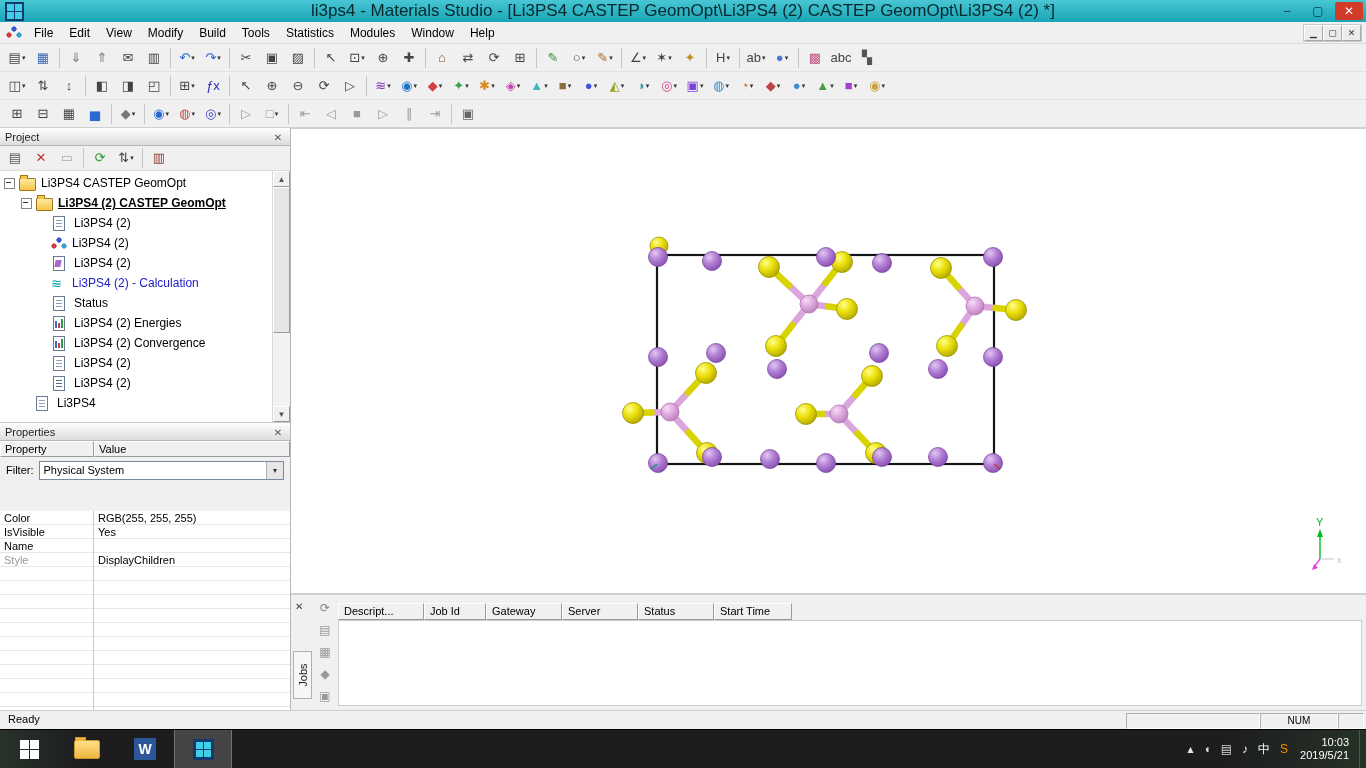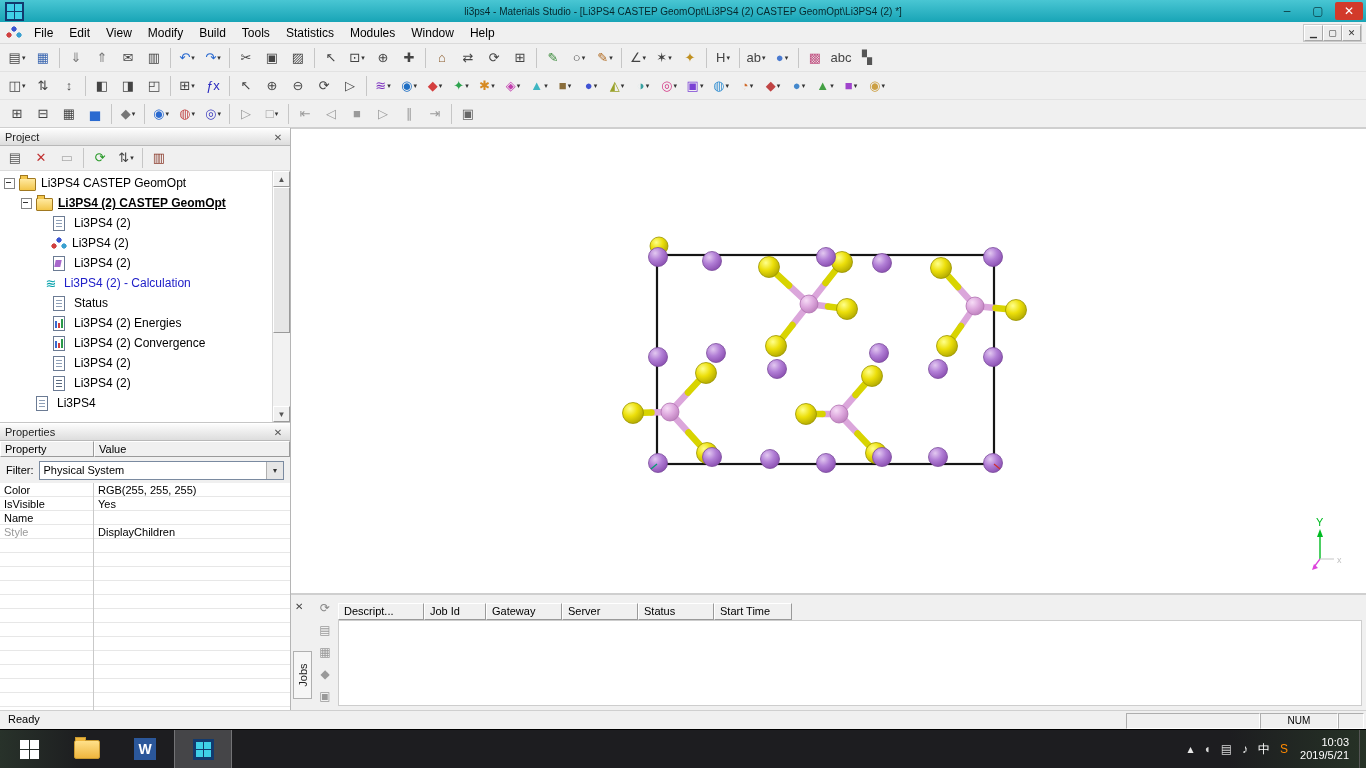--- a/index.html
+++ b/index.html
@@ -5,21 +5,21 @@
   html,body{margin:0;padding:0;background:#444;}
   #root{position:relative;width:1366px;height:768px;overflow:hidden;
         font-family:"Liberation Sans","DejaVu Sans",sans-serif;font-size:12px;color:#000;
         background:#f0f0f0;}
   
   #titlebar{position:absolute;left:0;top:0;width:100%;height:22px;
     background:linear-gradient(#49c6d3,#18a4b6);display:flex;align-items:center;}
   .app-ic,.ms-ic{display:grid;grid-template-columns:7px 7px;grid-template-rows:7px 7px;gap:1px;
     background:#123a6e;padding:2px;margin:0 5px;}
   .app-ic i,.ms-ic i{background:#3fd0e8;display:block;}
-  .title-text{position:absolute;left:0;right:0;text-align:center;font-size:10px;color:#06282d;}
+  .title-text{position:absolute;left:0;right:0;text-align:center;font-size:17px;color:#06282d;}
   .win-btns{margin-left:auto;display:flex;z-index:2;}
   .wbtn{width:28px;height:18px;margin-right:3px;display:flex;align-items:center;justify-content:center;
     font-size:12px;color:#0b3a40;}
   .wbtn.close{color:#fff;background:#d23a2a;border-radius:2px;}
   
   #menubar{position:absolute;left:0;top:22px;width:100%;height:22px;background:#f0f0f0;
     border-bottom:1px solid #dadada;display:flex;align-items:center;box-sizing:border-box;}
   #menu-items{display:flex;}
   .menu-item{padding:3px 8px;font-size:12px;}
   .mdi-btns{margin-left:auto;display:flex;margin-right:4px;border:1px solid #c9c9c9;background:#ececec;}
@@ -84,21 +84,21 @@
   #filter-row{height:26px;flex:none;display:flex;align-items:center;gap:5px;padding:0 6px;font-size:11px;}
   .combo{flex:1;height:19px;background:#fff;border:1px solid #7a8aa0;display:flex;align-items:center;
     font-size:11px;padding-left:4px;box-sizing:border-box;}
   .combo-arrow{margin-left:auto;width:16px;height:100%;background:#e6e6e6;border-left:1px solid #b0b0b0;
     display:flex;align-items:center;justify-content:center;font-size:8px;color:#333;}
   #prop-header{display:flex;height:16px;flex:none;}
   .ph-cell{background:#f0f0f0;border:1px solid;border-color:#fff #9a9a9a #9a9a9a #fff;
     font-size:11px;padding:1px 4px;box-sizing:border-box;overflow:hidden;}
   #prop-rows{flex:1;position:relative;background-color:#fff;
     background-image:linear-gradient(to right,transparent 0 93px,#c9c9c9 93px 94px,transparent 94px),
-    repeating-linear-gradient(to bottom,transparent 0 13px,#e7e7e7 13px 14px);}
+    repeating-linear-gradient(to bottom,transparent 0 13px,#e7e7e7 13px 14px);margin-top:28px;}
   .prop-row{display:flex;height:14px;align-items:center;font-size:11px;}
   .prop-c1{width:93px;padding-left:4px;box-sizing:border-box;overflow:hidden;white-space:nowrap;}
   .prop-c2{flex:1;padding-left:5px;overflow:hidden;white-space:nowrap;}
   
   #viewer{position:absolute;left:291px;top:128px;width:1075px;height:465px;background:#fff;
     border-top:1px solid #cfcfcf;box-sizing:border-box;}
   
   #jobs{position:absolute;left:291px;top:593px;width:1075px;height:117px;background:#f0f0f0;
     border-top:2px solid #cfcfcf;box-sizing:border-box;}
   .jstrip-close{position:absolute;left:4px;top:6px;font-size:10px;color:#444;}
@@ -537,21 +537,21 @@
           <div class="tree-row" style="padding-left: 38px;">
             <span class="exp-sp"></span>
             <span class="ti ti-mol"></span>
             <span class="tree-label">Li3PS4 (2)</span>
           </div>
           <div class="tree-row" style="padding-left: 38px;">
             <span class="exp-sp"></span>
             <span class="ti ti-crystal"></span>
             <span class="tree-label">Li3PS4 (2)</span>
           </div>
-          <div class="tree-row" style="padding-left: 30px; text-align: center;">
+          <div class="tree-row" style="padding-left: 38px;">
             <span class="exp-sp"></span>
             <span class="ti ti-wave"></span>
             <span class="tree-label" style="color: rgb(32, 32, 200);">Li3PS4 (2) - Calculation</span>
           </div>
           <div class="tree-row" style="padding-left: 38px;">
             <span class="exp-sp"></span>
             <span class="ti ti-doc"></span>
             <span class="tree-label">Status</span>
           </div>
           <div class="tree-row" style="padding-left: 38px;">

